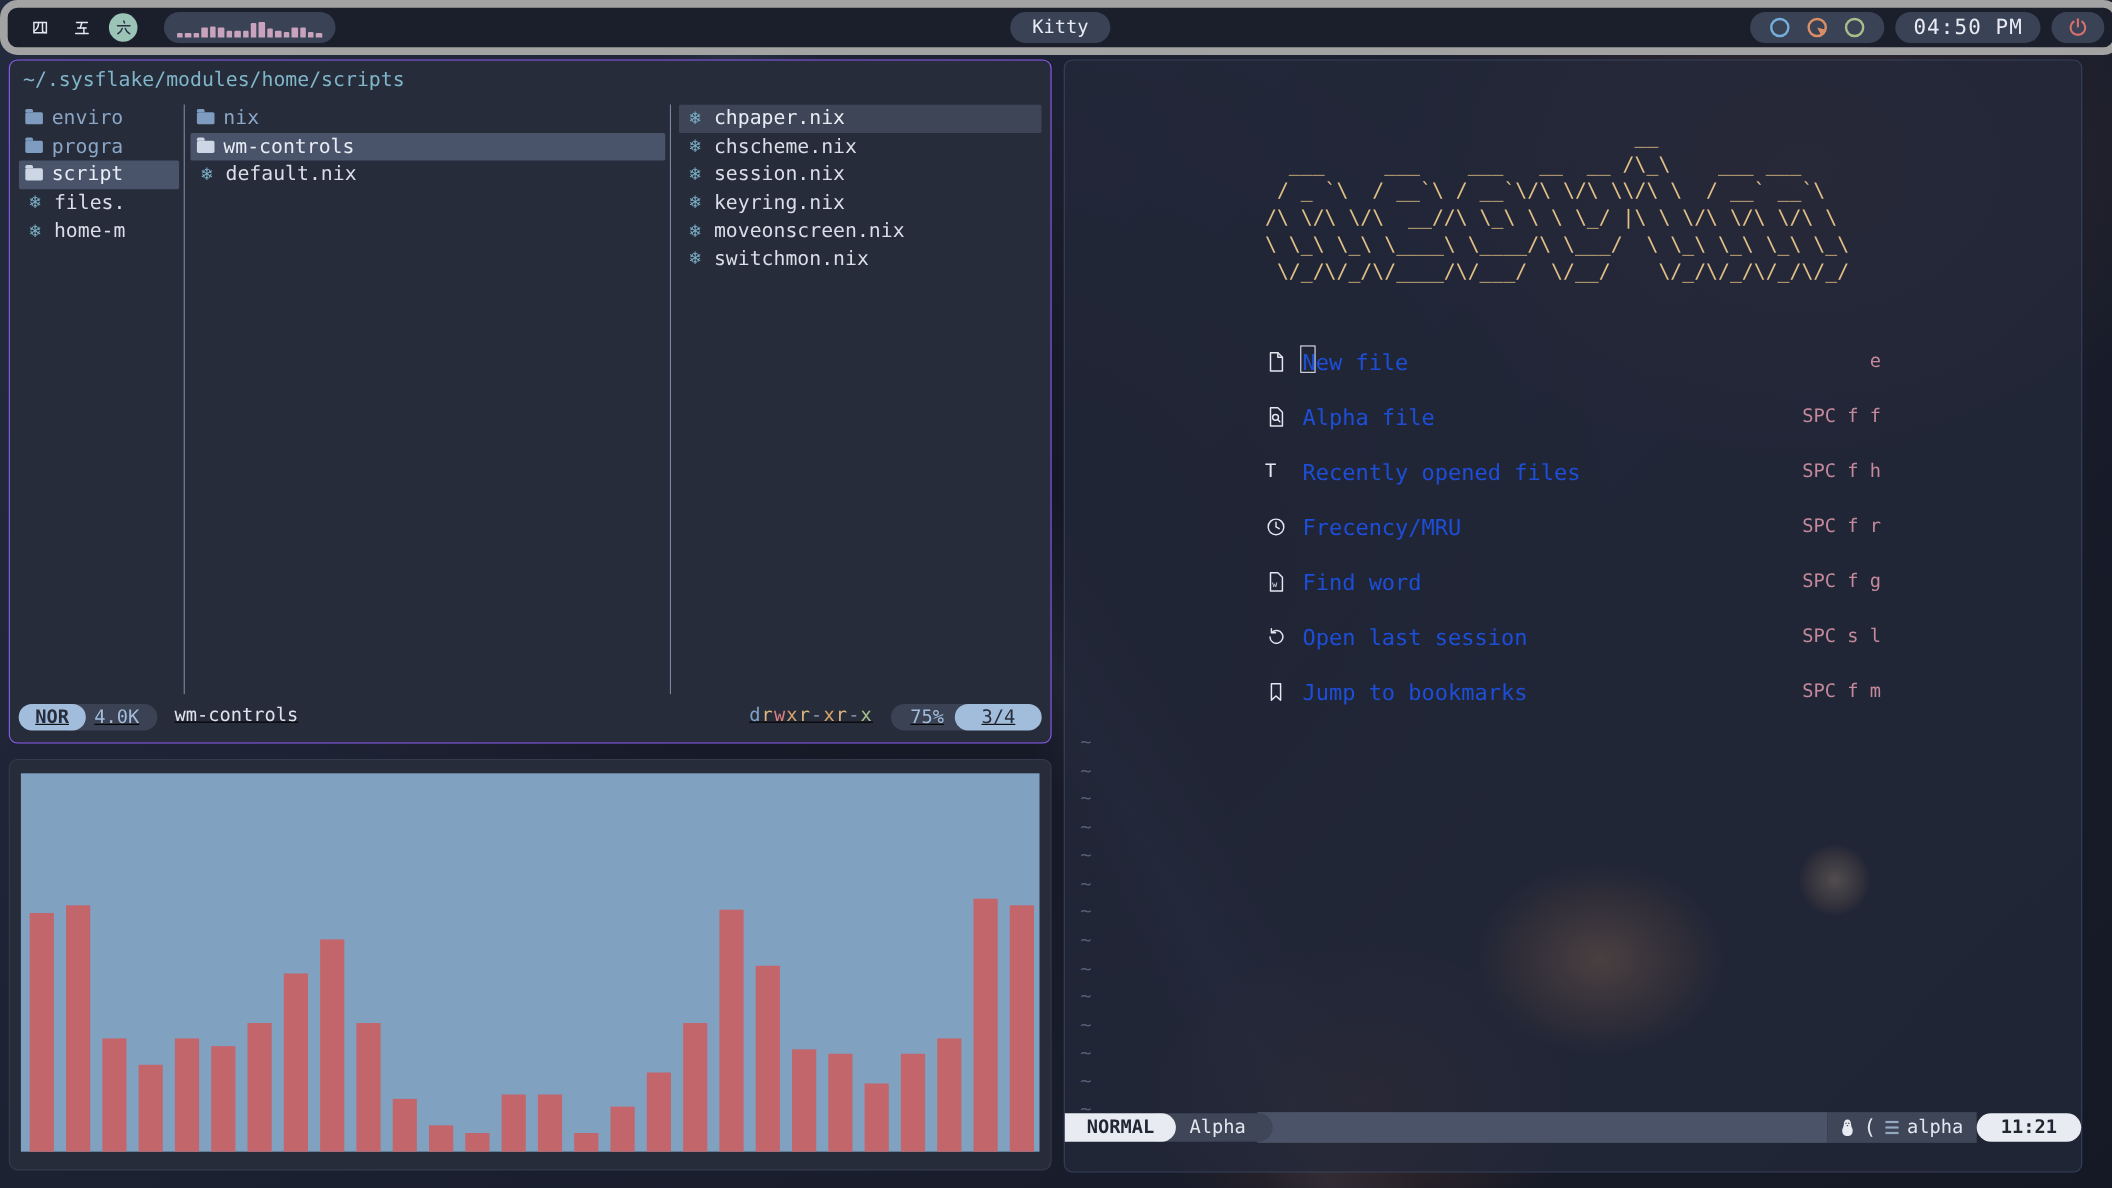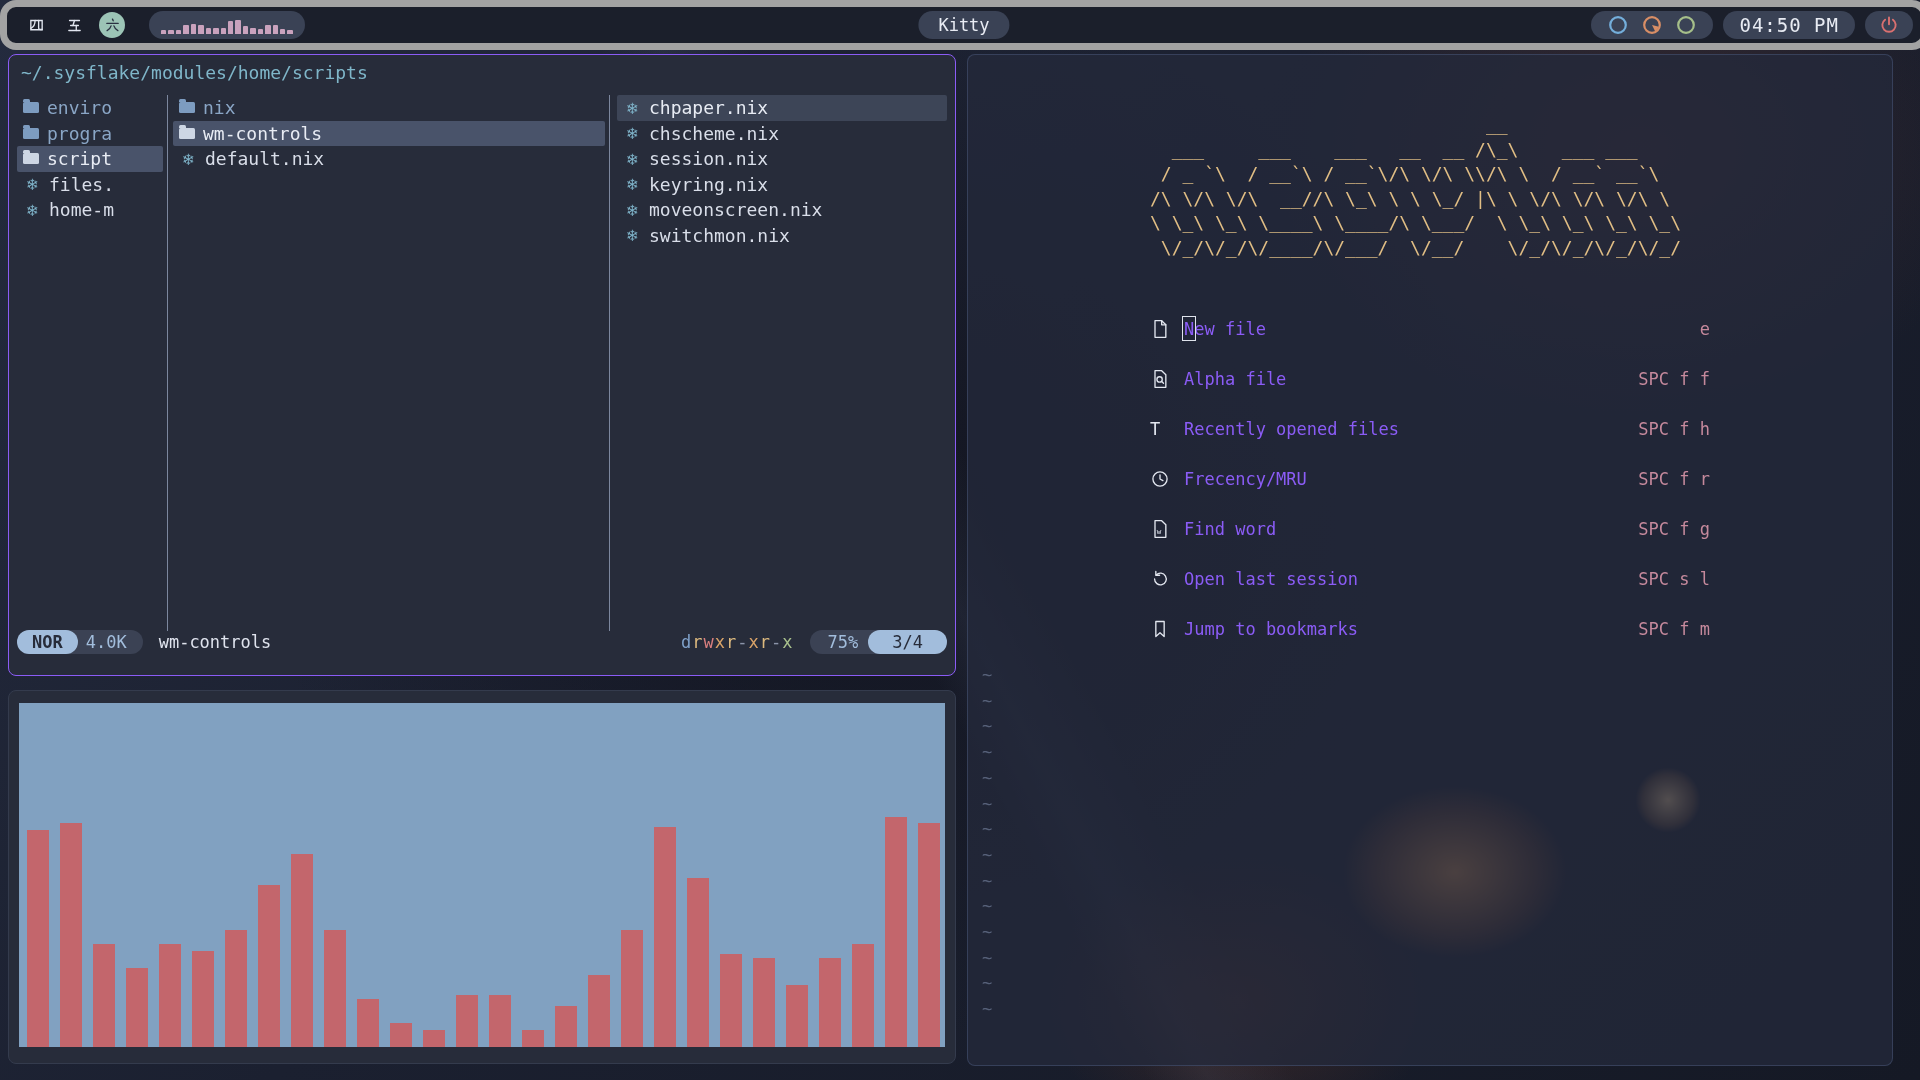--- a/index.html
+++ b/index.html
@@ -42,21 +42,21 @@
   .frow.folder{color:#8aa6c6;}
   .frow.file{color:#d9dee9;}
   .frow.selected{background:#49536a;color:#e8ecf4;}
   .frow.hovered{background:#3d4557;color:#e8ecf4;}
   .ic-folder{width:16px;height:11px;background:#7d9cc0;border-radius:1.5px;position:relative;flex:0 0 16px;}
   .ic-folder::before{content:"";position:absolute;left:0;top:-3px;width:7px;height:3px;background:#7d9cc0;border-radius:1.5px 1.5px 0 0;}
   .frow.selected .ic-folder,.frow.hovered .ic-folder{background:#cdd6e4;}
   .frow.selected .ic-folder::before,.frow.hovered .ic-folder::before{background:#cdd6e4;}
   .ic-nix{color:#7fb4ca;font-size:17px;flex:0 0 18px;text-align:center;}
   
-  #fstatus{position:absolute;left:8px;right:8px;bottom:20px;height:27px;display:flex;align-items:center;font-size:17px;}
+  #fstatus{position:absolute;left:8px;right:8px;bottom:8px;height:27px;display:flex;align-items:flex-start;font-size:17px;text-decoration:underline;}
   .sp-mode{background:#a2bddc;color:#272c3a;font-weight:bold;border-radius:14px;padding:2px 15px;z-index:2;}
   .sp-size{background:#3b4254;color:#a2bddc;border-radius:0 14px 14px 0;padding:2px 16px 2px 24px;margin-left:-16px;}
   .sp-name{color:#dfe3ed;margin-left:16px;}
   .sp-perms{margin-left:auto;letter-spacing:1px;}
   .sp-pct{background:#3b4254;color:#a2bddc;border-radius:14px 0 0 14px;padding:2px 22px 2px 18px;margin-left:16px;}
   .sp-pos{background:#a2bddc;color:#272c3a;border-radius:14px;padding:2px 24px;margin-left:-12px;}
   
   #chartwin{position:absolute;left:8px;top:690px;width:948px;height:374px;background:#272c3a;
     border:1px solid #343b4d;border-radius:8px;box-sizing:border-box;}
   #chartpanel{position:absolute;left:10px;right:10px;top:12px;bottom:16px;background:#81a1c1;}
@@ -65,21 +65,21 @@
   
   #nvim{position:absolute;left:967px;top:54px;width:926px;height:1012px;background:rgba(36,41,59,.78);
     border:1px solid rgba(95,115,155,.35);border-radius:8px;box-sizing:border-box;padding-left:40px;}
   #dash{position:absolute;left:50%;transform:translateX(-50%);top:58px;width:560px;}
   #logo{margin:0;color:#e2bf85;font-size:18px;line-height:24.5px;white-space:pre;}
   #menu{margin-top:44px;}
   .mrow{height:50px;display:flex;align-items:center;position:relative;}
   .mi-icon{width:34px;color:#e3e7f0;display:flex;align-items:center;}
   .mi-icon svg{stroke:#e3e7f0;fill:none;stroke-width:1.6;stroke-linejoin:round;stroke-linecap:round;}
   .mi-ticon{font-size:17px;color:#e3e7f0;}
-  .mi-label{font-size:17px;color:#8b5cf6;position:relative;}
+  .mi-label{font-size:20px;color:#1d4ed8;position:relative;}
   .mi-key{margin-left:auto;color:#c5899c;font-size:17px;}
   .mcursor{position:absolute;left:-2px;top:-3px;width:12px;height:23px;border:1px solid #dfe3ec;}
   #tildes{position:absolute;left:14px;top:608px;color:#566078;font-size:17px;line-height:25.7px;}
   
   #sline{position:absolute;left:0;right:0;bottom:26px;height:28px;display:flex;align-items:center;font-size:17px;}
   .s-mode{background:#e8ebf2;color:#222633;font-weight:bold;padding:3px 20px 3px 20px;border-radius:0 14px 14px 0;z-index:3;}
   .s-plug{background:#3e4658;color:#e3e7f0;padding:3px 24px 3px 30px;border-radius:0 14px 14px 0;margin-left:-18px;z-index:2;}
   .s-bar{flex:1;height:100%;background:#4a5367;margin-left:-14px;}
   .s-right{height:100%;background:#3e4658;display:flex;align-items:center;gap:8px;padding:0 12px;color:#e3e7f0;}
   .s-lines{display:flex;flex-direction:column;gap:2.5px;}
@@ -360,13 +360,34 @@
 ~
 ~
 ~
 ~
 ~
 ~
 ~
 ~
 ~
 ~</div>
+  <div id="sline">
+    <span class="s-mode">NORMAL</span>
+    <span class="s-plug">Alpha</span>
+    <span class="s-bar"></span>
+    <span class="s-right">
+      <svg width="13" height="16" viewBox="0 0 16 20">
+        <path d="M8 1c-2.5 0-4 2-4 4.5 0 2-.8 4-1.6 6C1.6 13.5 2 17 4 18.5c1 .8 2.5 1.2 4 1.2s3-.4 4-1.2c2-1.5 2.4-5 1.6-7-.8-2-1.6-4-1.6-6C12 3 10.5 1 8 1z" fill="#e8ebf2"></path>
+        <circle cx="6.4" cy="5.2" r="0.9" fill="#3e4658"></circle>
+          <circle cx="9.6" cy="5.2" r="0.9" fill="#3e4658"></circle>
+        <path d="M6.8 7.2h2.4L8 8.8z" fill="#3e4658"></path>
+      </svg>
+      <span style="font-size:19px;">(</span>
+      <span class="s-lines">
+          <i></i>
+          <i></i>
+          <i></i>
+        </span>
+      <span>alpha</span>
+    </span>
+    <span class="s-time">11:21</span>
+  </div>
 </div>
 
 </body></html>

